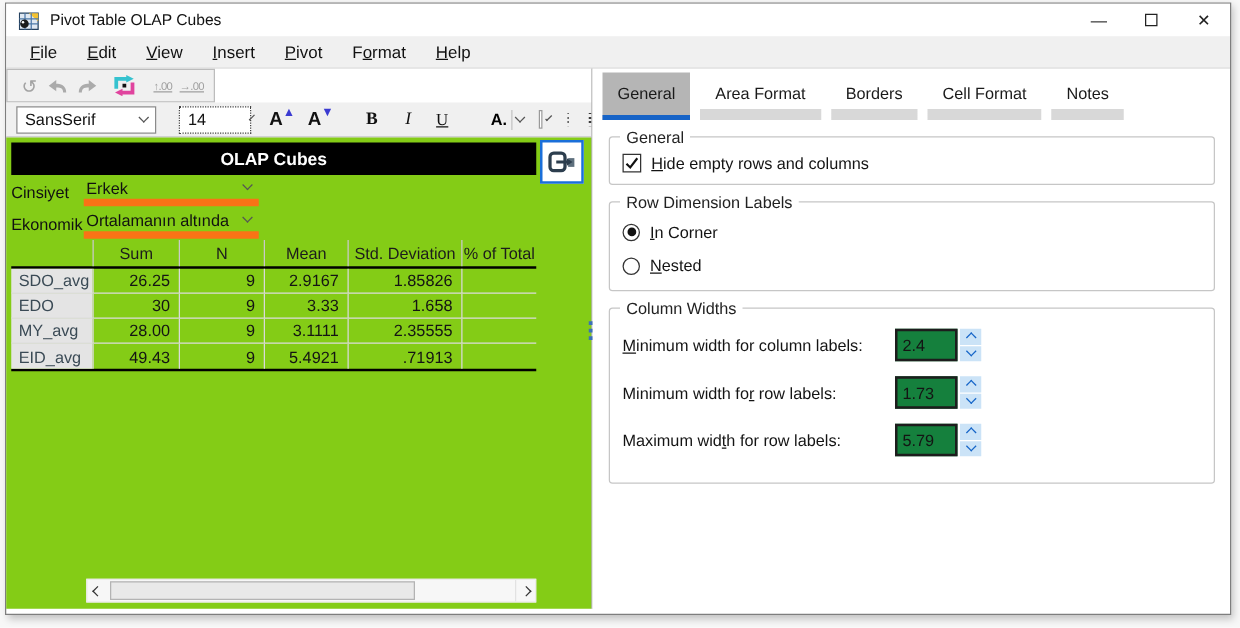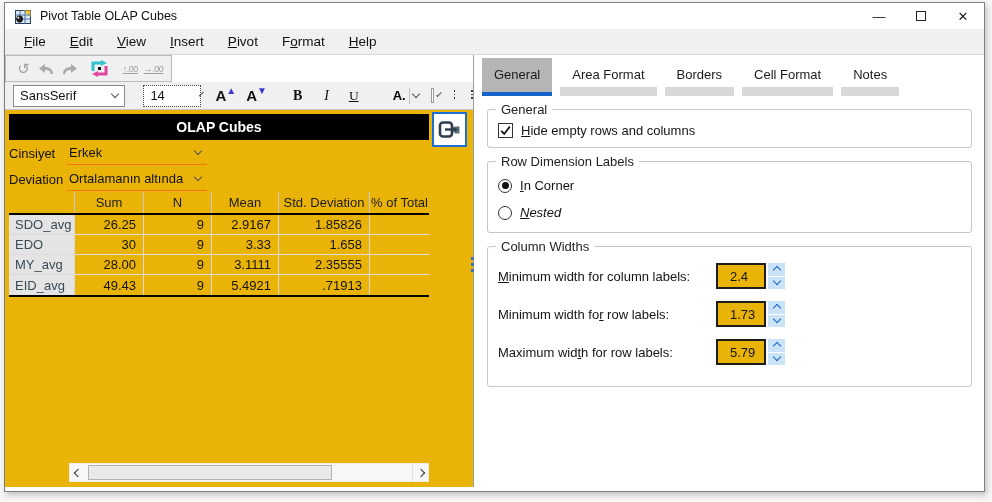--- a/index.html
+++ b/index.html
@@ -59,29 +59,29 @@
 
   
   .chv{width:6px;height:6px;border-right:1.5px solid #555;border-bottom:1.5px solid #555;
     display:inline-block;transform:rotate(45deg);position:relative;top:-2px;}
   .chv.left{transform:rotate(135deg);top:0;border-color:#333;}
   .chv.right{transform:rotate(-45deg);top:0;border-color:#333;}
   .chv.blue-up{transform:rotate(-135deg);border-color:#1565c8;top:1px;}
   .chv.blue-down{transform:rotate(45deg);border-color:#1565c8;top:-2px;}
 
   
-  .left-pane{flex:1;position:relative;background:#eab308;}
+  .left-pane{flex:1;position:relative;background:#84cc16;}
   .ptable{position:absolute;left:4px;top:4px;width:420px;font-size:13px;color:#111;}
   .ptitle{height:26px;background:#000;color:#fff;font-weight:bold;font-size:14px;
     display:flex;align-items:center;justify-content:center;}
   .export-btn{position:absolute;left:427px;top:2px;width:35px;height:35px;border:2px solid #1a6fd9;
     background:#fff;display:flex;align-items:center;justify-content:center;}
   .layer-row{height:26px;display:flex;align-items:center;}
   .layer-label{width:58px;}
-  .layer-combo{width:140px;height:24px;border-bottom:1px solid #f97316;display:flex;
+  .layer-combo{width:140px;height:24px;border-bottom:6px solid #f97316;display:flex;
     align-items:center;padding:0 2px;}
   .layer-combo .chv{margin-left:auto;margin-right:4px;}
   .pgrid{display:grid;grid-template-columns:65px 69px 68px 67px 91px 60px;}
   .thead{border-bottom:2px solid #000;}
   .thead .cell{height:21px;display:flex;align-items:center;justify-content:center;color:#1c1c1c;}
   .thead .cell.sep{border-left:1px solid #c9c9c9;}
   .tbody{border-bottom:2px solid #000;}
   .trow .cell{height:20px;display:flex;align-items:center;border-bottom:1px solid #dcdcdc;}
   .trow:last-child .cell{border-bottom:none;}
   .cell.rlabel{background:#e4e4e4;color:#3a4a55;padding-left:6px;}
@@ -100,30 +100,30 @@
   .tab{margin-right:8px;font-size:13px;color:#1a1a1a;padding:9px 12px 0;height:38px;}
   .tab.inactive{background:linear-gradient(#fff 0 29px,#d8d8d8 29px 100%);}
   .tab.active{background:#b5b5b5;border-bottom:4px solid #1663c7;}
   .group{border:1px solid #c6c6c6;border-radius:3px;margin:13px 12px 0 13px;position:relative;
     padding:13px 10px 9px;font-size:13px;color:#141414;}
   .group-title{position:absolute;top:-8px;left:8px;background:#fff;padding:0 5px;color:#222;}
   .check-row{display:flex;align-items:center;}
   .cb{width:15px;height:15px;border:1.5px solid #333;background:#fff;margin-right:8px;
     display:flex;align-items:center;justify-content:center;}
   .radio-row{display:flex;align-items:center;margin:3px 0 12px;}
-  .radio-row:last-child{margin-bottom:3px;font-style:italic;}
+  .radio-row:last-child{margin-bottom:3px;}
   .radio{width:14px;height:14px;border:1.5px solid #333;border-radius:50%;margin-right:8px;
     display:flex;align-items:center;justify-content:center;background:#fff;}
   .radio.sel::after{content:'';width:7px;height:7px;border-radius:50%;background:#111;}
   .cw-row{display:flex;align-items:center;margin:3px 0 12px;}
   .cw-row:last-child{margin-bottom:12px;}
   .cw-label{width:218px;}
   .spin{display:flex;height:26px;}
-  .spin-field{width:50px;background:#eab308;border:2px solid #1d1d1d;display:flex;align-items:center;
-    padding-left:12px;font-size:13px;}
+  .spin-field{width:50px;background:#15803d;border:2px solid #1d1d1d;display:flex;align-items:center;
+    padding-left:4px;font-size:13px;}
   .spin-btns{width:17px;margin-left:2px;display:flex;flex-direction:column;gap:1px;}
   .spin-btn{flex:1;background:#cbe3f7;display:flex;align-items:center;justify-content:center;}
   .splitter-dots{position:absolute;left:-3px;top:202px;width:4px;}
   .splitter-dots i{display:block;width:3px;height:3px;background:#3a71b8;margin-bottom:3px;}
 </style>
 </head>
 <body>
 
 <div class="window">
 
@@ -224,21 +224,21 @@
           <div class="ptitle">OLAP Cubes</div>
 
           <div class="layer-row">
             <span class="layer-label">Cinsiyet</span>
             <div class="layer-combo">
               <span>Erkek</span>
               <span class="chv"></span>
             </div>
           </div>
           <div class="layer-row">
-            <span class="layer-label">Deviation</span>
+            <span class="layer-label">Ekonomik</span>
             <div class="layer-combo">
               <span>Ortalamanın altında</span>
               <span class="chv"></span>
             </div>
           </div>
 
           <div class="pgrid thead">
             <div class="cell"></div>
             <div class="cell sep">Sum</div>
             <div class="cell sep">N</div>

